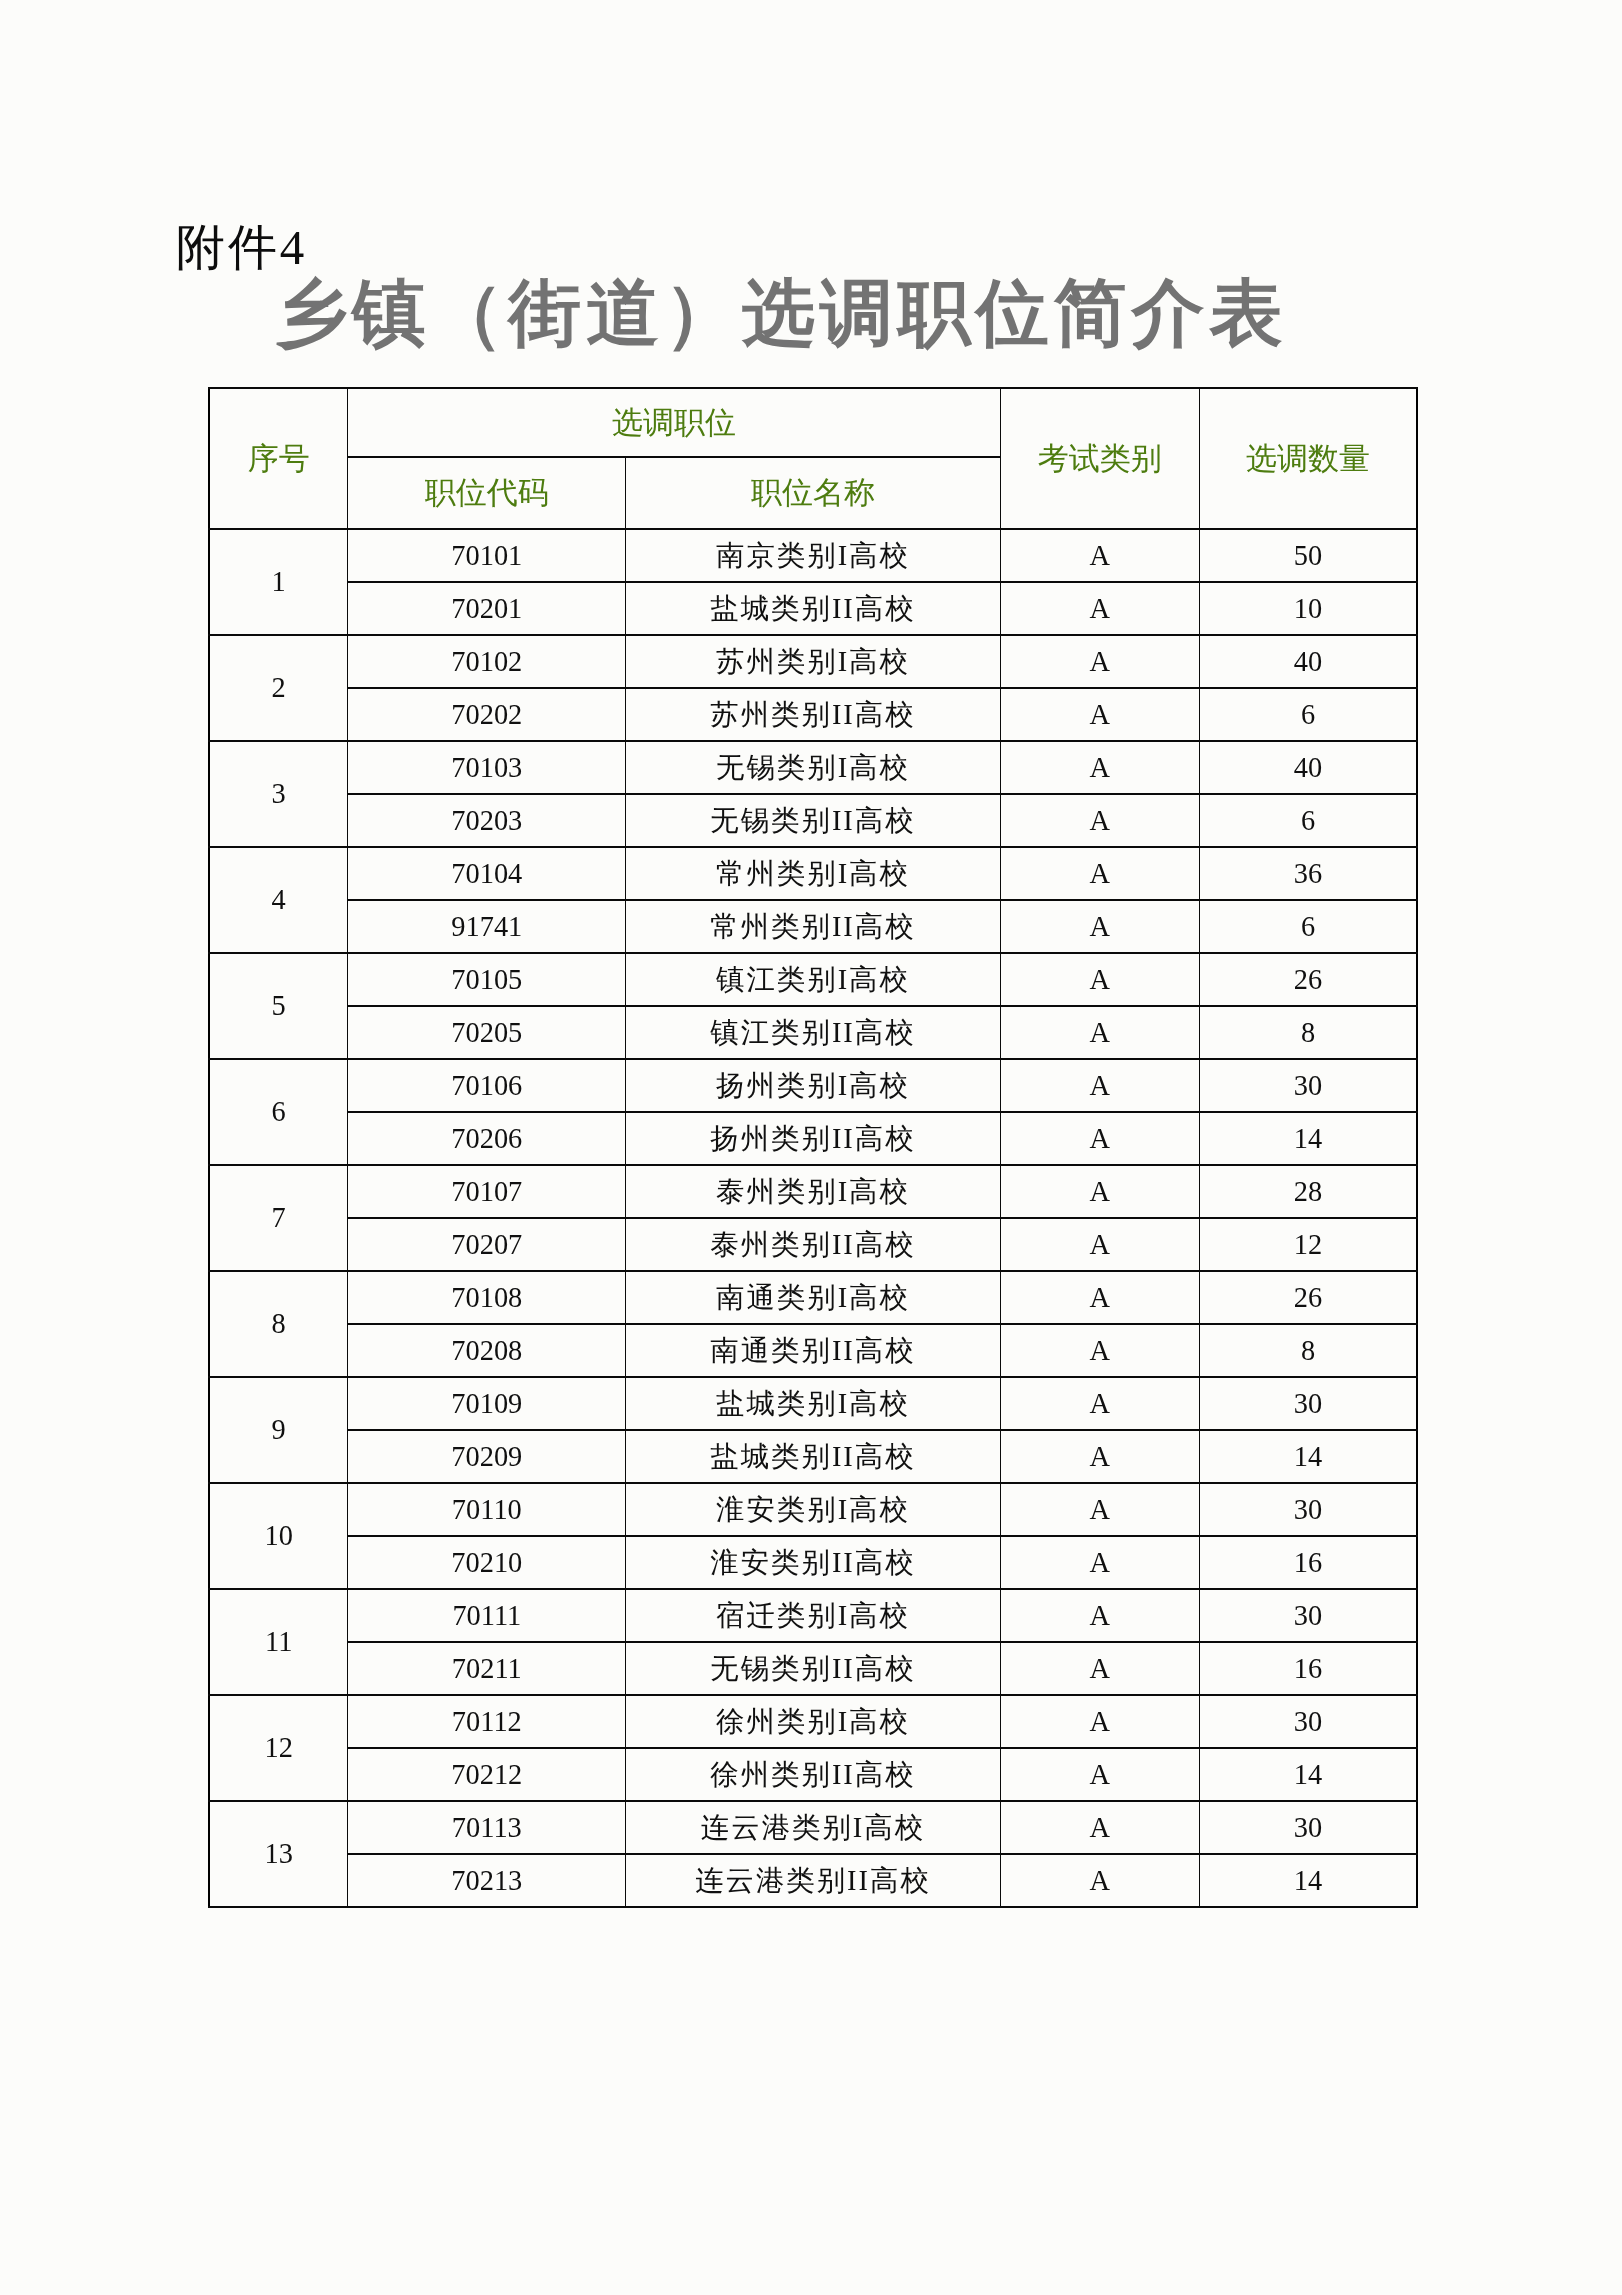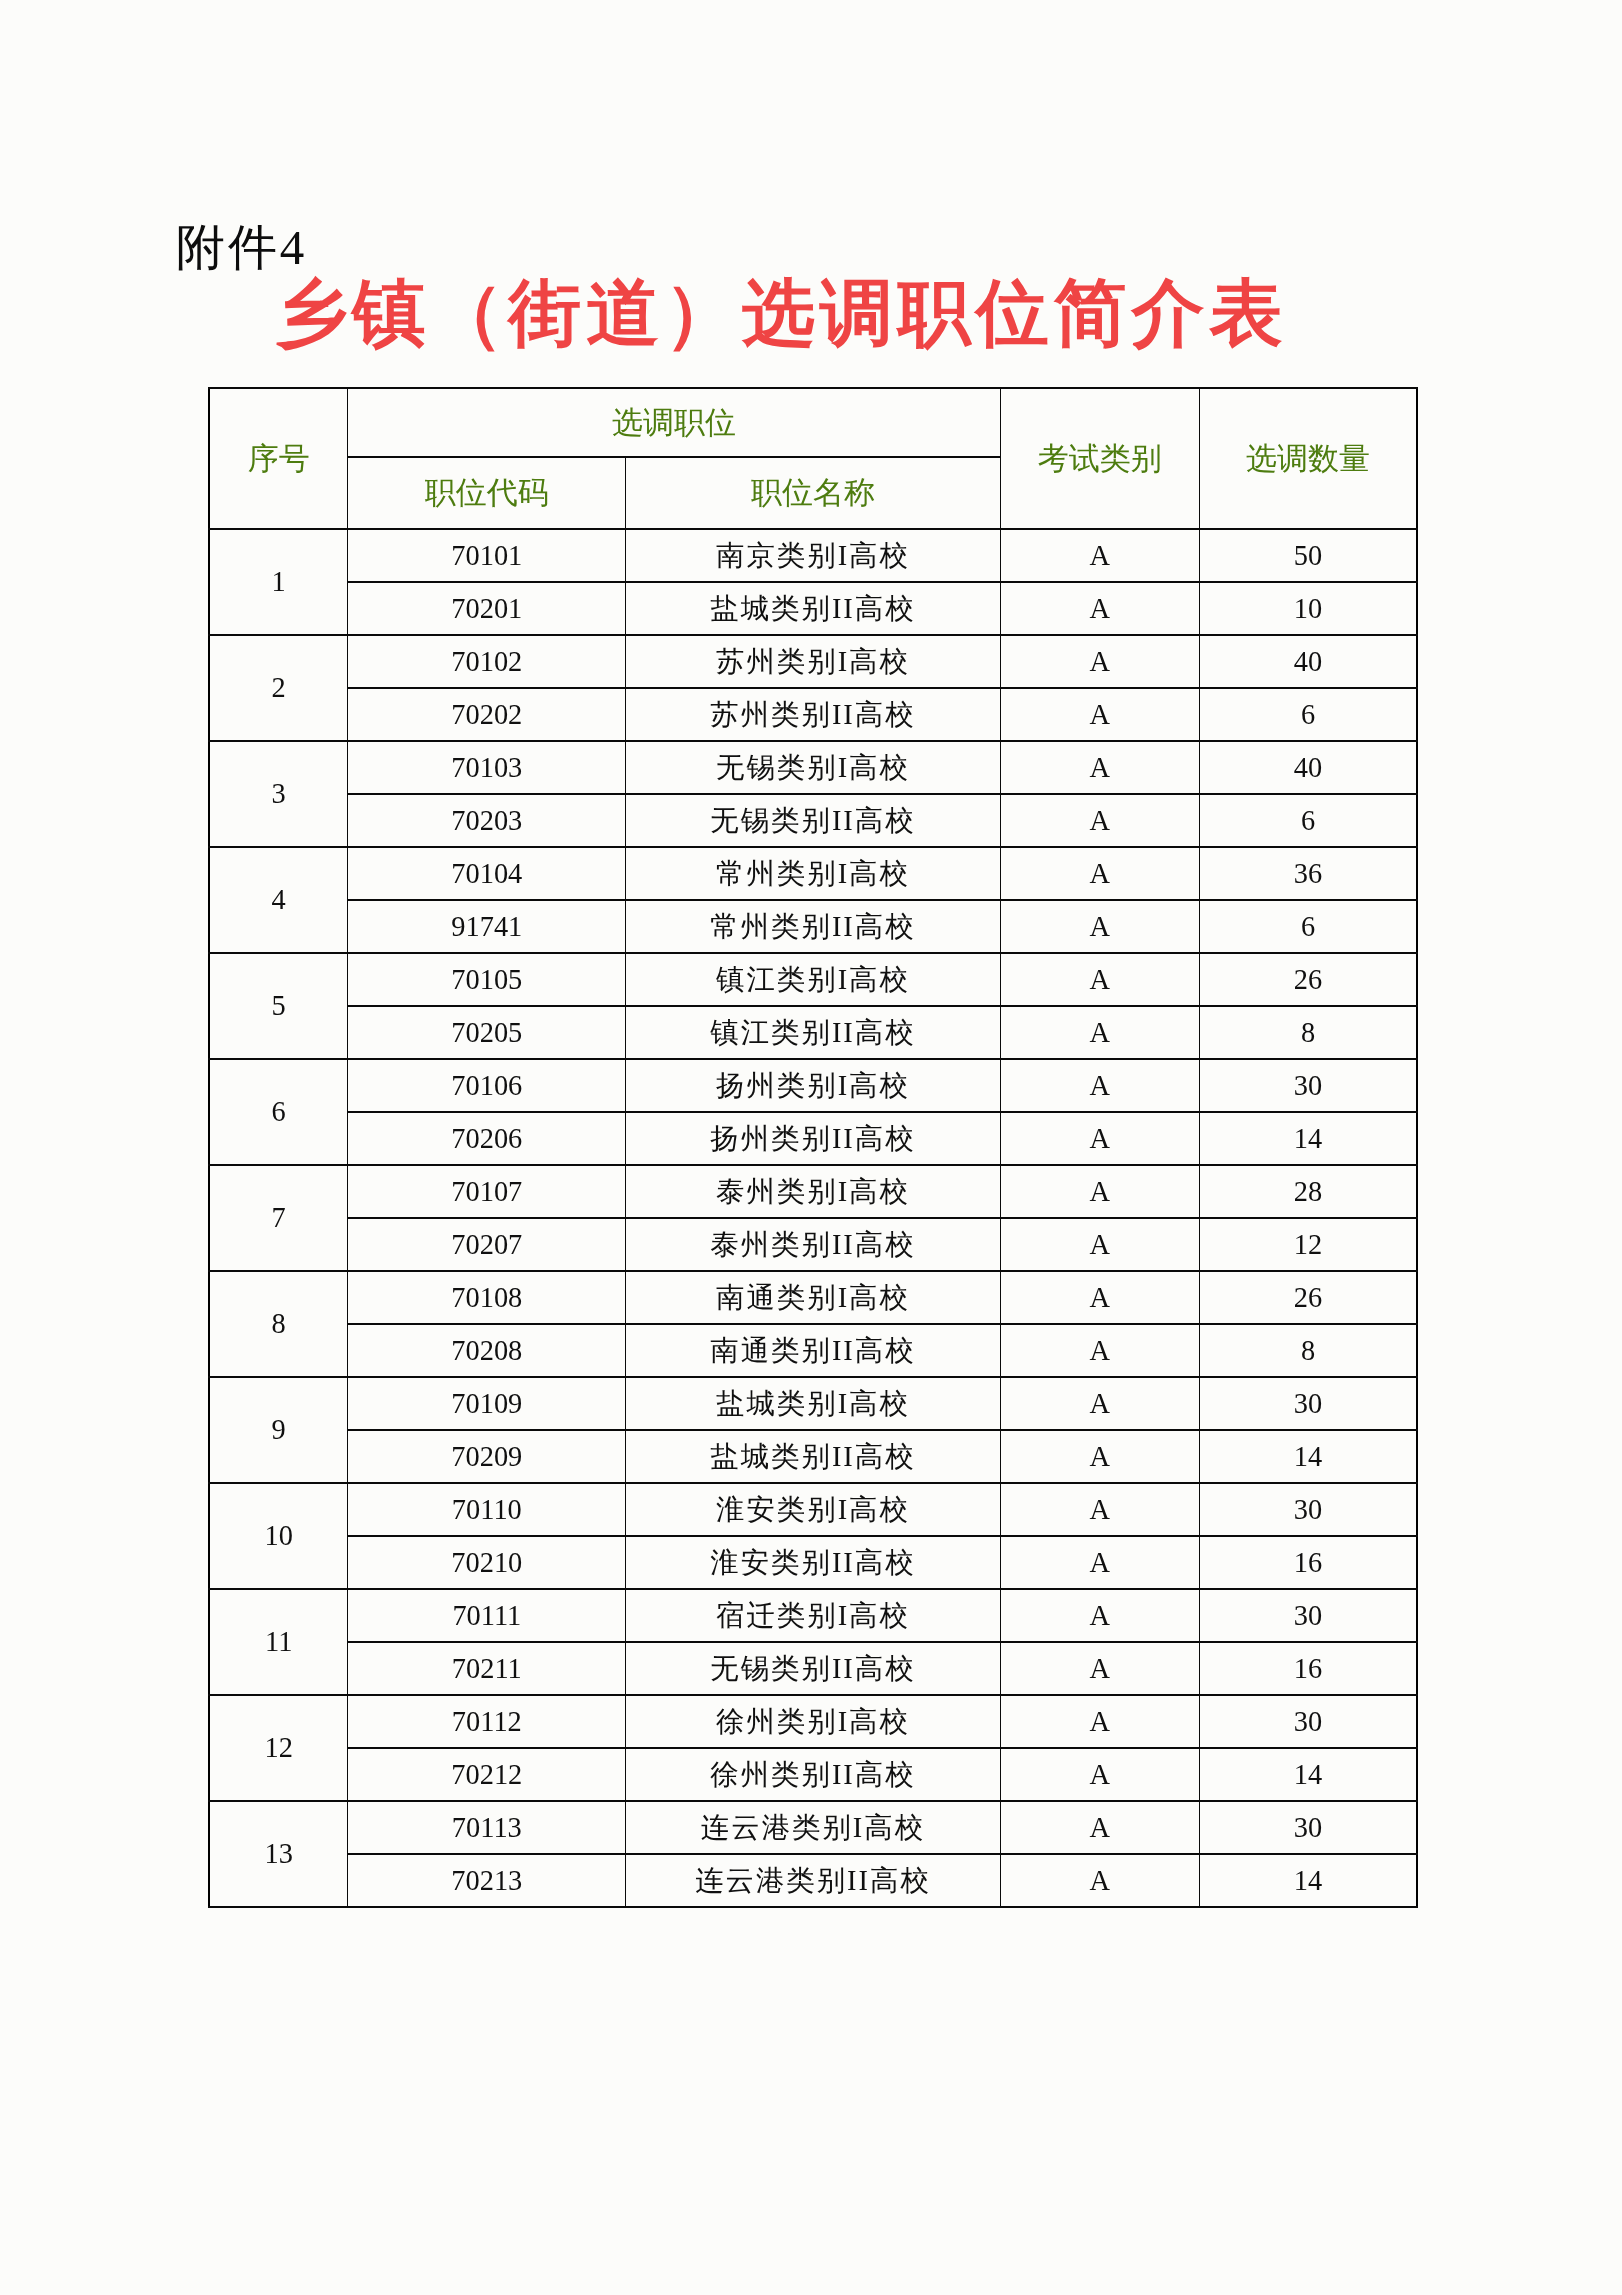--- a/index.html
+++ b/index.html
@@ -28,21 +28,21 @@
   }
   .doc-title {
     position: absolute;
     left: 0;
     top: 265px;
     width: 1562px;
     text-align: center;
     font-size: 73px;
     font-weight: bold;
     letter-spacing: 4.9px;
-    color: #ef4444;
+    color: #737373;
   }
   table.positions {
     position: absolute;
     left: 208px;
     top: 387px;
     width: 1210px;
     border-collapse: collapse;
     table-layout: fixed;
     border: 2.9px solid #000;
   }

